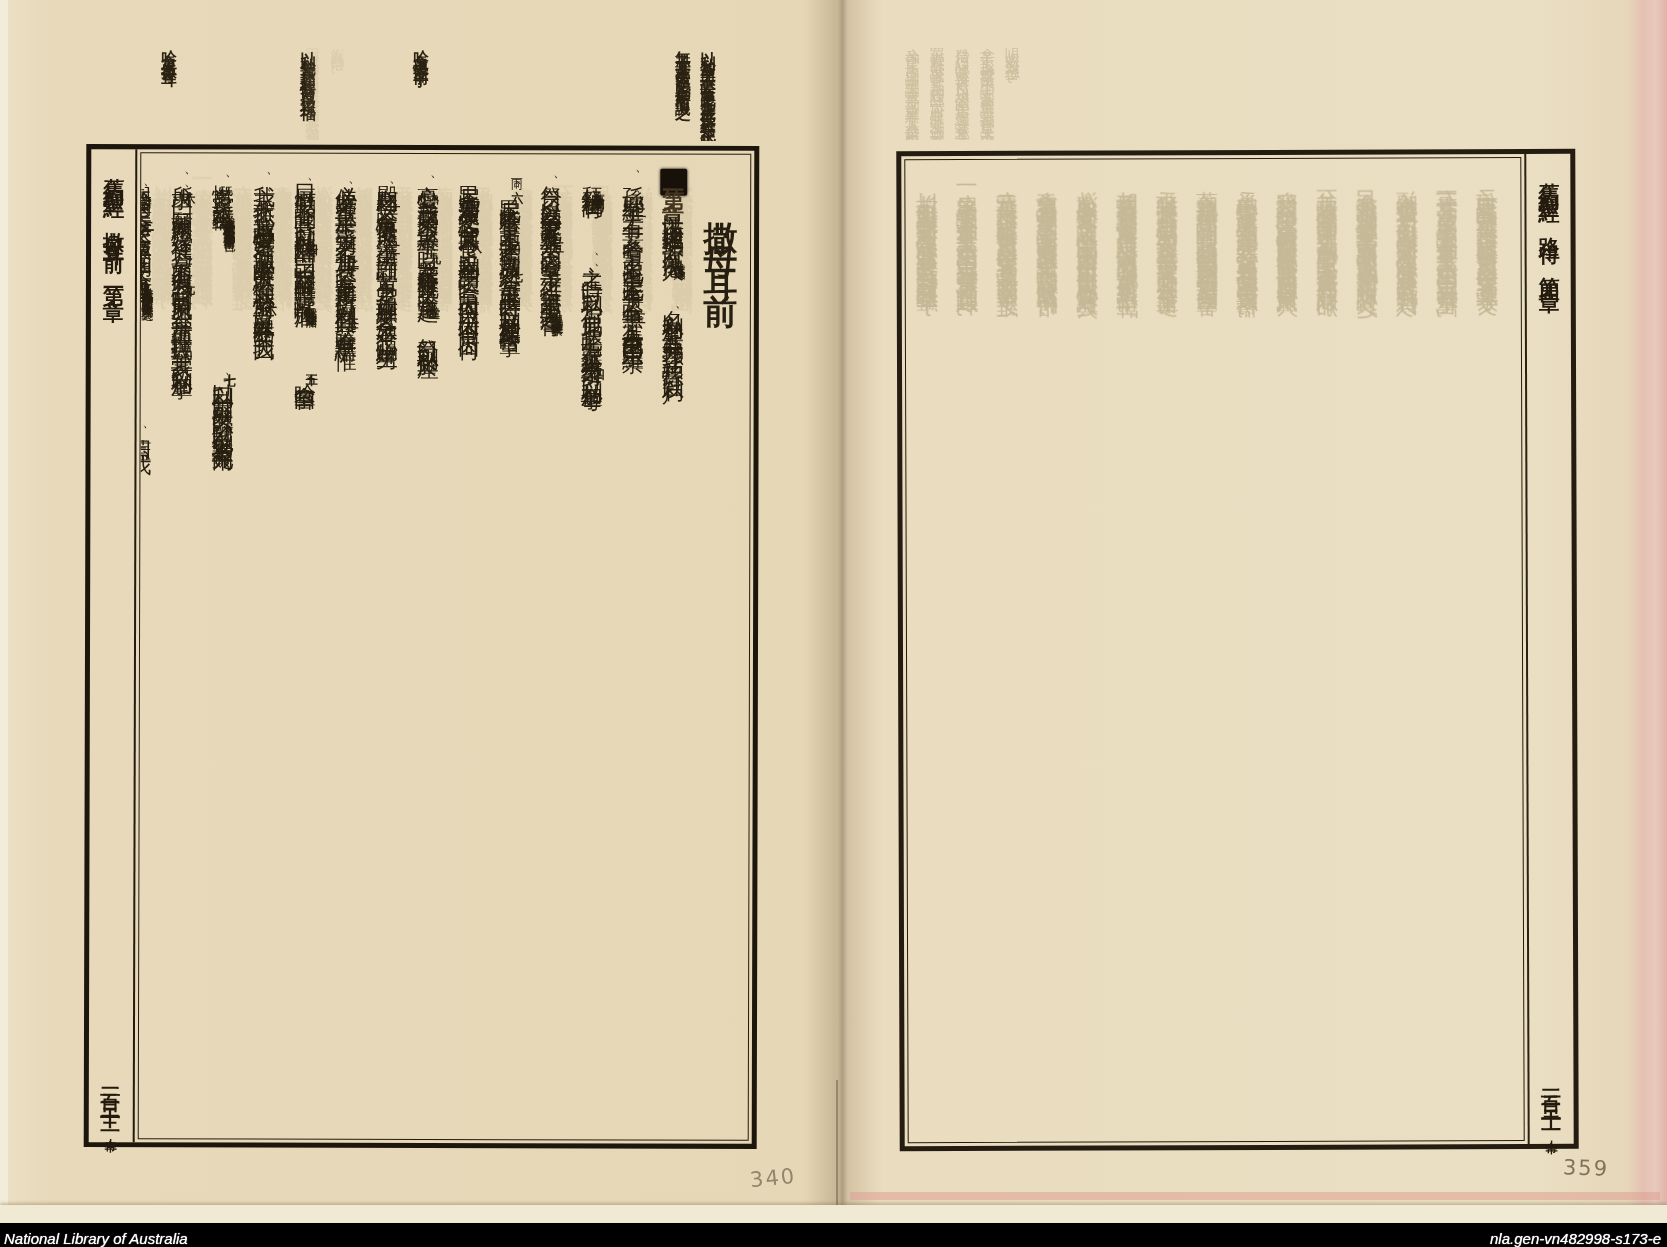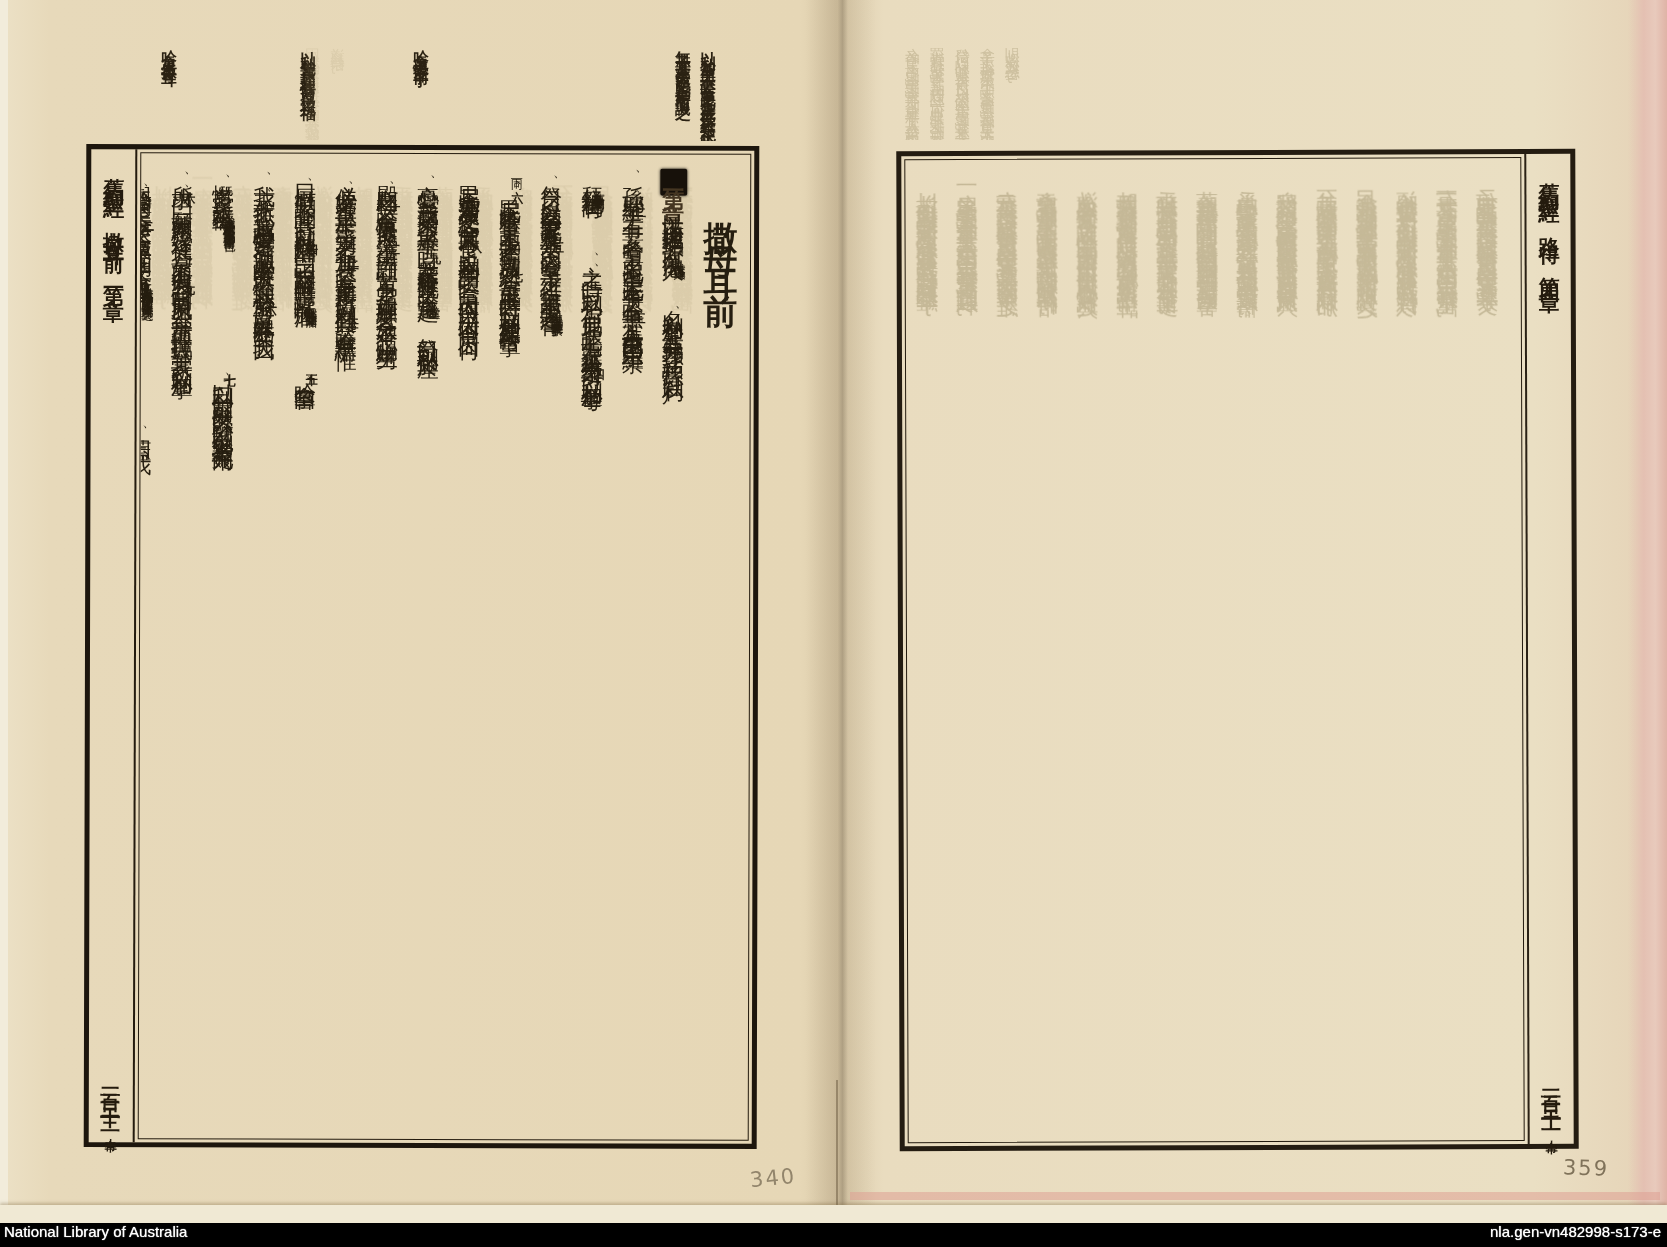--- a/index.html
+++ b/index.html
@@ -63,21 +63,21 @@
   .hf-2{left:300px;top:36px;width:170px;height:104px;opacity:.14;}
 
   
   .pencil{position:absolute;color:#84775f;font-size:21px;letter-spacing:2px;opacity:.85;
           font-family:"DejaVu Sans",sans-serif;}
   .pencil-l{left:750px;top:1166px;transform:rotate(-6deg);}
   .pencil-r{left:1563px;top:1156px;transform:rotate(2deg);color:#6e6149;}
 
   
   .footer{position:absolute;left:0;bottom:0;width:1667px;height:24px;background:#000;
-          display:flex;align-items:flex-start;justify-content:space-between;box-sizing:border-box;padding:0 6px 0 4px;}
+          display:flex;align-items:flex-end;justify-content:space-between;box-sizing:border-box;padding:0 6px 0 4px;font-style:italic;}
   .footer span{color:#fff;font-size:15px;font-family:"Liberation Sans","DejaVu Sans",sans-serif;
           text-shadow:0 0 1px #fff;white-space:nowrap;}
 </style>
 </head>
 <body>
 
 <div class="scan">
   <div class="edge-left"></div>
 
   <div>

